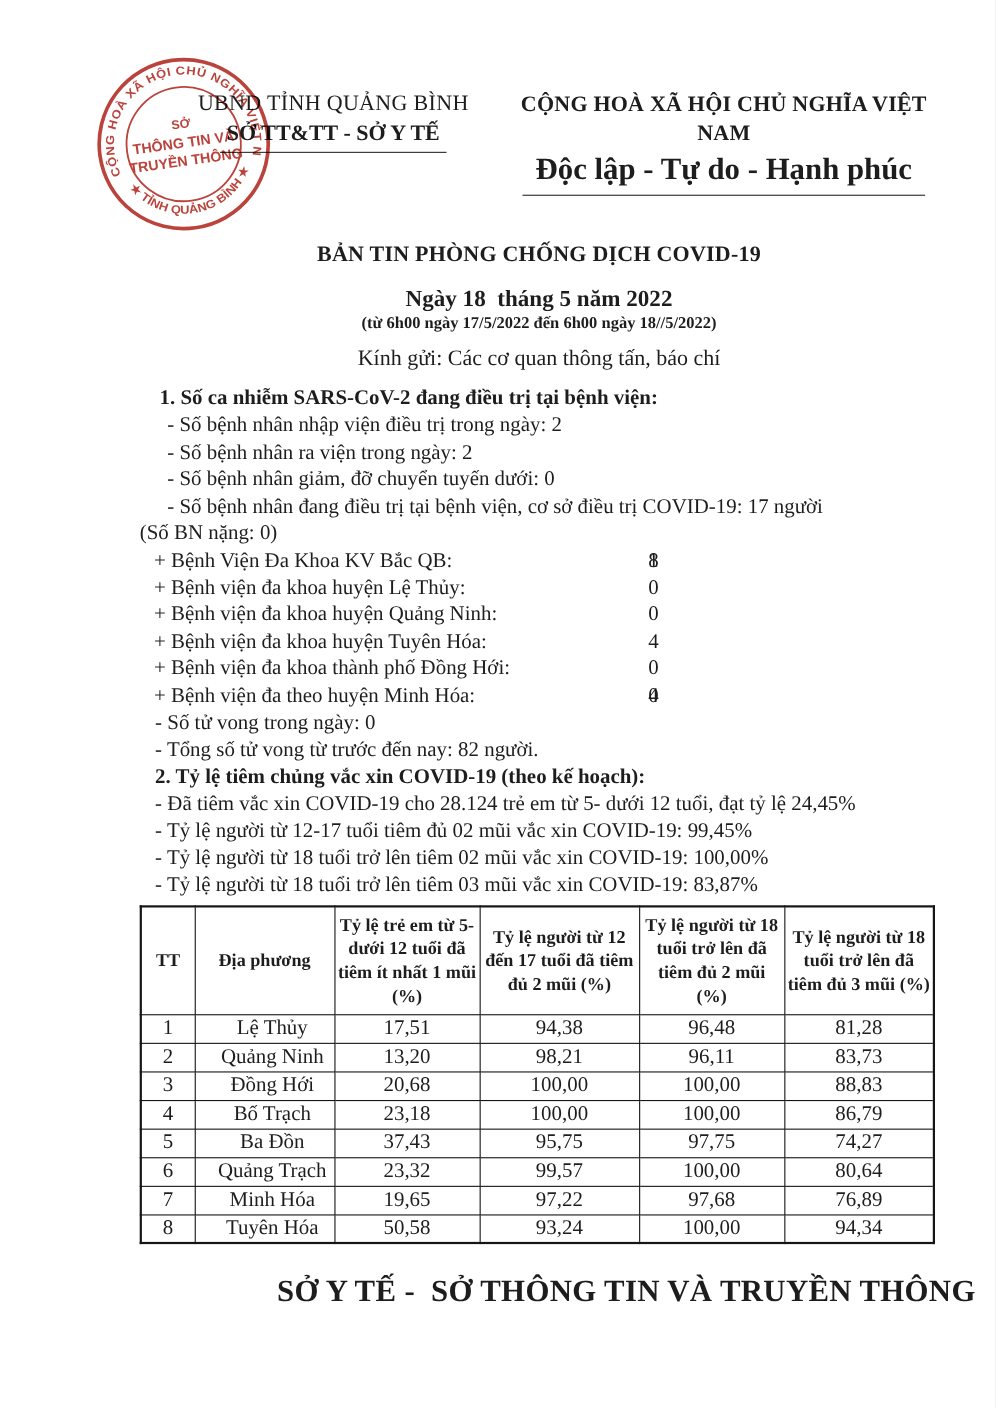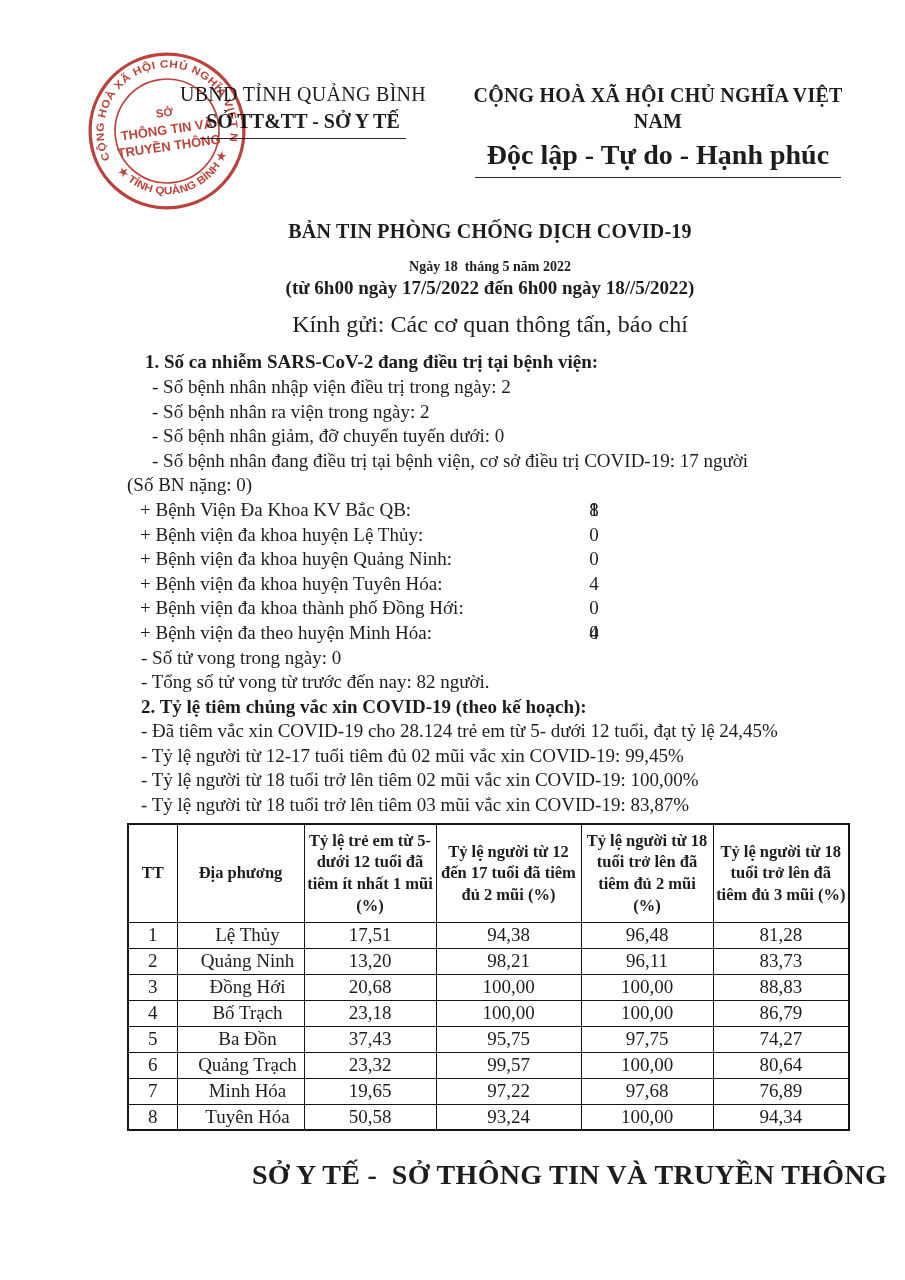--- a/index.html
+++ b/index.html
@@ -28,23 +28,23 @@
     position:absolute; left:86px; top:50px; width:162px; height:162px;
     mix-blend-mode:multiply; opacity:.93; z-index:5;
     transform:rotate(-8deg);
   }
   .stamp text, .stamp textPath {
     font-family:"Liberation Sans", sans-serif; font-weight:bold;
   }
   
   .title-block { margin-top:42px; margin-left:110px; width:760px; text-align:center; }
   .doc-title { font-size:20px; font-weight:bold; letter-spacing:.2px; }
-  .doc-date  { font-size:14px; font-weight:bold; margin-top:16px; white-space:pre-wrap; }
-  .doc-range { font-size:19px; font-weight:bold; margin-top:2px; }
-  .doc-recipient { font-size:24px; margin-top:12px; }
+  .doc-date  { font-size:21px; font-weight:bold; margin-top:16px; white-space:pre-wrap; }
+  .doc-range { font-size:15px; font-weight:bold; margin-top:2px; }
+  .doc-recipient { font-size:20px; margin-top:12px; }
   
   .body { margin-left:127px; width:760px; margin-top:12px; font-size:19px; }
   .bline { line-height:24.6px; white-space:nowrap; }
   .bold  { font-weight:bold; }
   .ind-head { padding-left:18px; }
   .ind-dash { padding-left:25px; }
   .ind-plus { padding-left:13px; }
   .ind-dash2 { padding-left:14px; }
   .hosp-row { position:relative; }
   .hosp-val { position:absolute; left:455px; top:0; width:24px; text-align:center; }

